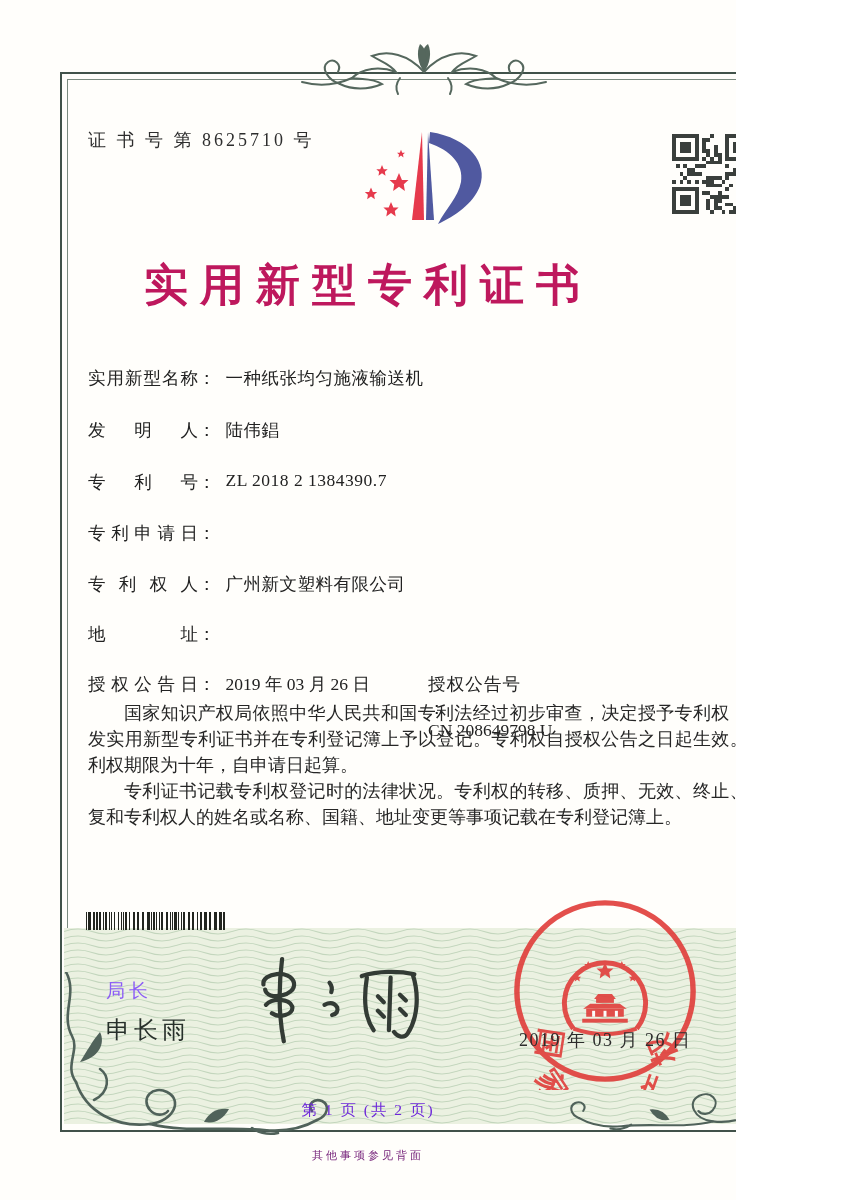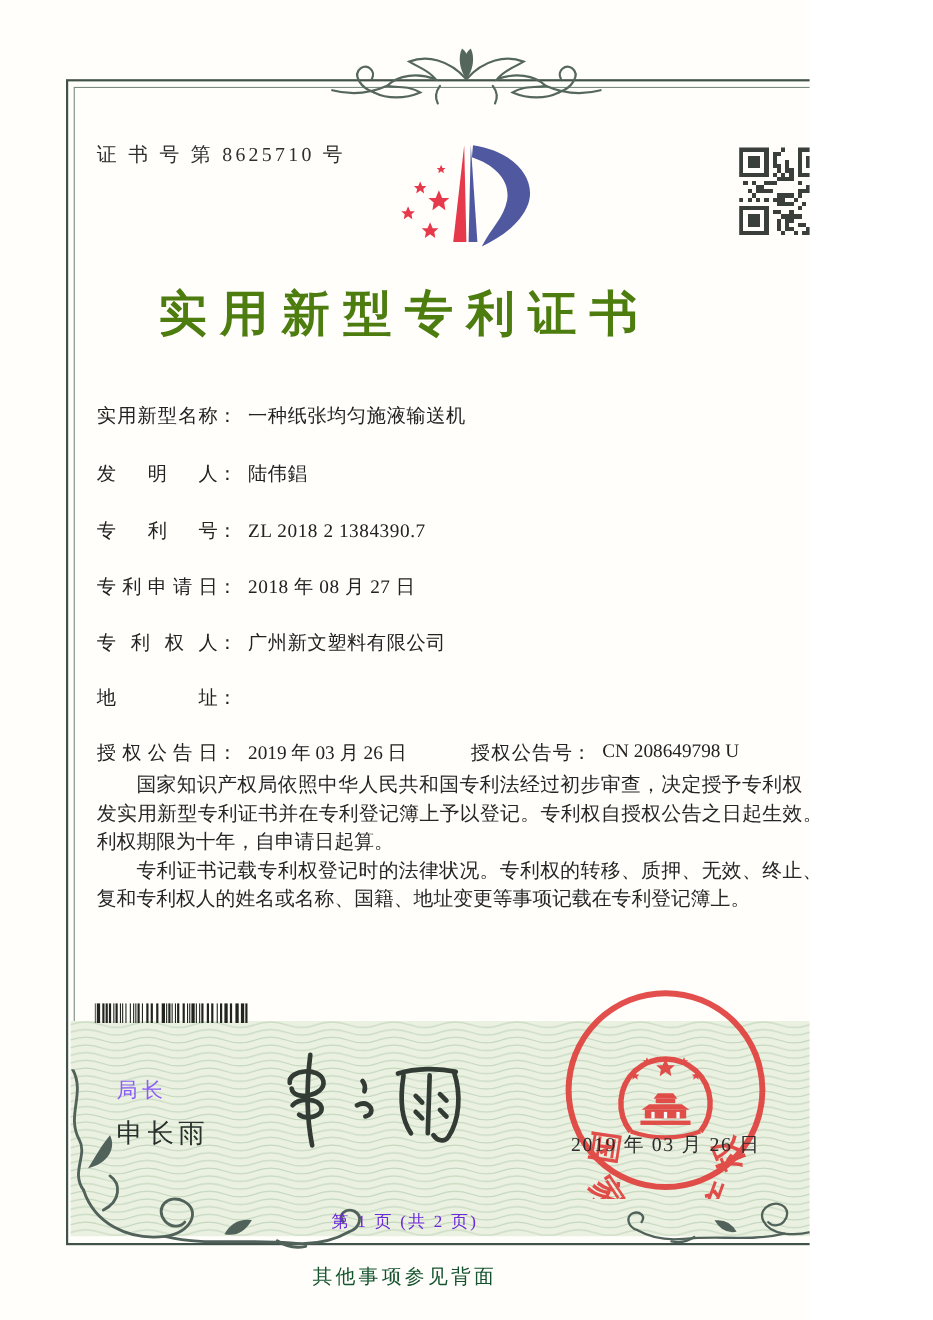--- a/index.html
+++ b/index.html
@@ -7,36 +7,36 @@
   #page{position:relative;width:736px;height:1200px;background:#fffefb;overflow:hidden;color:#2b2b2b;}
   .abs{position:absolute;}
   
   .border-outer{left:60px;top:72px;width:723px;height:1056px;border:2.5px solid #41524a;}
   .border-inner{left:67px;top:79px;width:709px;height:1042px;border:1px solid #7b8b80;}
   
   .band{left:64px;top:928px;width:717px;height:196px;}
   
   .cert-no{left:88px;top:128px;font-size:18px;letter-spacing:3px;color:#2e2e2e;}
   .title{left:0;right:0;top:256px;text-align:center;font-size:44px;font-weight:700;
-         letter-spacing:12px;color:#4d7c0f;}
-  .frow{left:88px;width:676px;display:flex;align-items:center;font-size:17.5px;color:#222;}
+         letter-spacing:12px;color:#be185d;}
+  .frow{left:88px;width:676px;display:flex;align-items:flex-start;font-size:17.5px;color:#222;}
   .flabel{width:110px;text-align:justify;text-align-last:justify;flex:none;}
   .fcolon{flex:none;margin-right:10px;}
   .fvalue{flex:1;letter-spacing:.5px;}
   .grant-left{display:flex;width:340px;}
-  .grant-right{display:flex;margin-left:0px;}
+  .grant-right{display:flex;margin-left:0px;flex-direction:column;}
   .grant-right .flabel{width:92px;}
   .paras{left:88px;top:700px;width:678px;font-size:18px;line-height:26px;
          text-align:justify;color:#262626;}
   .paras p{margin:0;text-indent:2em;}
   .chief-title{left:106px;top:978px;font-size:19px;letter-spacing:4px;color:#8b5cf6;}
   .chief-name{left:106px;top:1014px;font-size:24px;letter-spacing:4px;color:#27302b;}
   .seal-date{left:519px;top:1028px;font-size:18px;letter-spacing:1.5px;color:#2c2c2c;z-index:6;}
   .page-info{left:0;right:0;top:1100px;text-align:center;font-size:15.5px;color:#6d28d9;letter-spacing:2px;}
-  .back-note{left:0;right:0;top:1148px;text-align:center;font-size:18px;color:#14532d;letter-spacing:3px;}
+  .back-note{left:0;right:0;top:1148px;text-align:center;font-size:11px;color:#701a75;letter-spacing:3px;}
   .z2{z-index:2;} .z3{z-index:3;} .z4{z-index:4;} .z5{z-index:5;}
   svg{display:block;}
 </style>
 </head>
 <body>
 
 <svg width="0" height="0" style="position:absolute" aria-hidden="true">
   <defs>
     <polygon id="star5" points="0,-10 2.94,-3.09 9.51,-3.09 4.76,1.18 5.88,8.09 0,3.82 -5.88,8.09 -4.76,1.18 -9.51,-3.09 -2.94,-3.09"></polygon>
     <g id="cornerOrn" fill="none" stroke="#50625a" stroke-width="2.6" stroke-linecap="round">
@@ -317,21 +317,20 @@
       <span class="fvalue">陆伟錩</span>
   </div>
   <div class="abs frow" style="top:470px">
     <span class="flabel">专利号</span>
       <span class="fcolon">：</span>
       <span class="fvalue">ZL 2018 2 1384390.7</span>
   </div>
   <div class="abs frow" style="top:521px">
     <span class="flabel">专利申请日</span>
       <span class="fcolon">：</span>
-      <span class="fvalue">2018 年 08 月 27 日</span>
   </div>
   <div class="abs frow" style="top:572px">
     <span class="flabel">专利权人</span>
       <span class="fcolon">：</span>
       <span class="fvalue">广州新文塑料有限公司</span>
   </div>
   <div class="abs frow" style="top:622px">
     <span class="flabel">地址</span>
       <span class="fcolon">：</span>
   </div>

